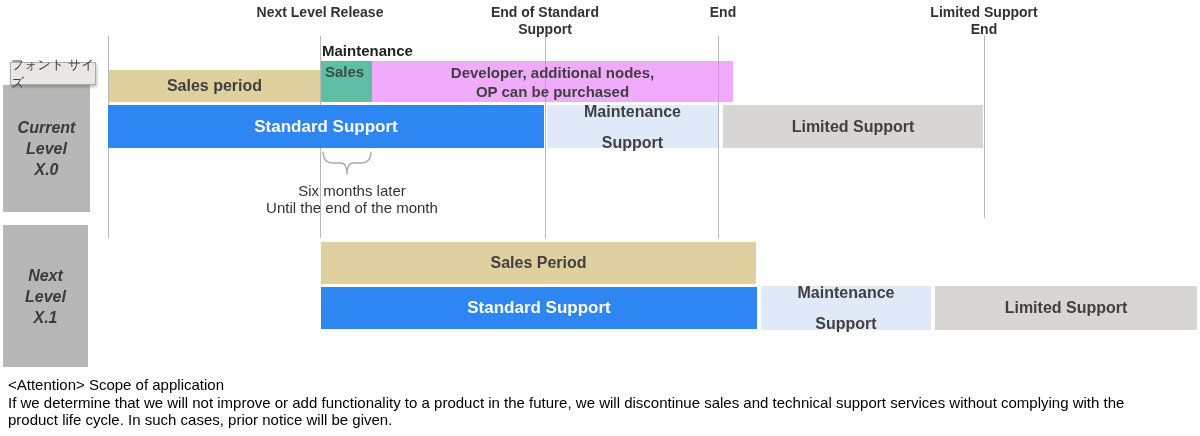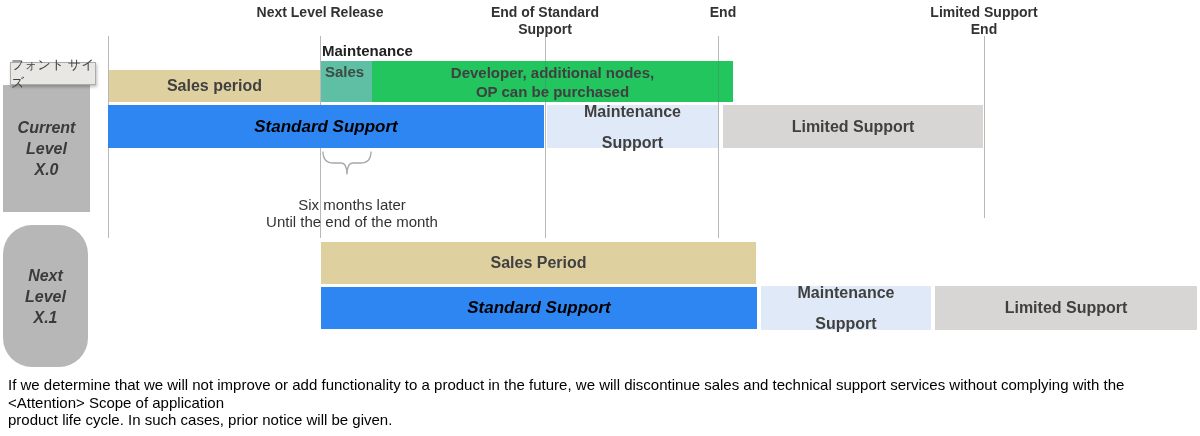--- a/index.html
+++ b/index.html
@@ -17,22 +17,22 @@
   .ms-line{
     position:absolute;top:36px;height:202px;width:1px;background:#b8b8b8;z-index:1;
   }
   
   .bar{
     position:absolute;display:flex;align-items:center;justify-content:center;
     font-weight:600;color:#404040;z-index:2;box-sizing:border-box;text-align:center;
   }
   .bar-tan{background:#dfd0a0;}
   .bar-teal{background:#5fbfa4;}
-  .bar-pink{background:#22c55e;}
-  .bar-blue{background:#2e86f2;color:#000000;font-style:italic;}
+  .bar-pink{background:#f0abfc;}
+  .bar-blue{background:#2e86f2;color:#ffffff;}
   .bar-ltblue{background:#dfe9f7;gap:12px;}
   .bar-gray{background:#d8d6d4;}
   .two-line{flex-direction:column;line-height:19px;}
   .pink-line{position:absolute;top:0;bottom:0;width:1px;background:rgba(100,100,100,0.28);}
   
   .level-box{
     position:absolute;background:#b7b7b7;display:flex;flex-direction:column;
     align-items:center;justify-content:center;font-size:16px;font-weight:600;
     color:#3b3b3b;line-height:21px;z-index:2;text-align:center;font-style:italic;
   }
@@ -44,21 +44,21 @@
     z-index:5;
   }
   .concurrent-label{
     position:absolute;left:322px;top:42px;font-size:15px;font-weight:600;color:#222;z-index:3;
   }
   .teal-inner-label{
     position:absolute;left:4px;top:2px;font-size:15px;font-weight:600;color:#3c4b44;
   }
   .annotation{
     position:absolute;left:252px;top:182px;width:200px;text-align:center;
-    font-size:15px;color:#333;line-height:17px;z-index:3;margin-top:14px;
+    font-size:15px;color:#333;line-height:17px;z-index:3;
   }
   .attention{
     position:absolute;left:8px;top:376px;font-size:15px;color:#000;line-height:17.5px;z-index:2;
   }
   .attention div{white-space:nowrap;}
   .brace{position:absolute;left:322px;top:150px;z-index:3;}
   .fs15{font-size:15px;}
   .fs16{font-size:16px;}
   .fs17{font-size:17px;}
 </style>
@@ -90,21 +90,21 @@
 
 <div class="tooltip">
   <span>フォント サイズ</span>
 </div>
 
 <div class="level-box" style="left:3px;top:85px;width:87px;height:127px;">
   <div>Current</div>
   <div>Level</div>
   <div>X.0</div>
 </div>
-<div class="level-box" style="left:3px;top:225px;width:85px;height:142px;border-radius:29px;">
+<div class="level-box" style="left:3px;top:225px;width:85px;height:142px;">
   <div>Next</div>
   <div>Level</div>
   <div>X.1</div>
 </div>
 
 <div class="bar bar-tan fs16" style="left:109px;top:70px;width:211px;height:32px;">Sales period</div>
 
 <div class="concurrent-label">Maintenance</div>
 
 <div class="bar bar-teal" style="left:321px;top:61px;width:64px;height:41px;">
@@ -135,16 +135,16 @@
 
 <div class="bar bar-tan fs16" style="left:321px;top:242px;width:435px;height:42px;">Sales Period</div>
 <div class="bar bar-blue fs17" style="left:321px;top:287px;width:436px;height:42px;">Standard Support</div>
 <div class="bar bar-ltblue two-line fs16" style="left:761px;top:286px;width:170px;height:44px;">
   <div>Maintenance</div>
   <div>Support</div>
 </div>
 <div class="bar bar-gray fs16" style="left:935px;top:286px;width:262px;height:44px;">Limited Support</div>
 
 <div class="attention">
+  <div>&lt;Attention&gt; Scope of application</div>
   <div>If we determine that we will not improve or add functionality to a product in the future, we will discontinue sales and technical support services without complying with the</div>
-  <div>&lt;Attention&gt; Scope of application</div>
   <div>product life cycle. In such cases, prior notice will be given.</div>
 </div>
 
 </body></html>

